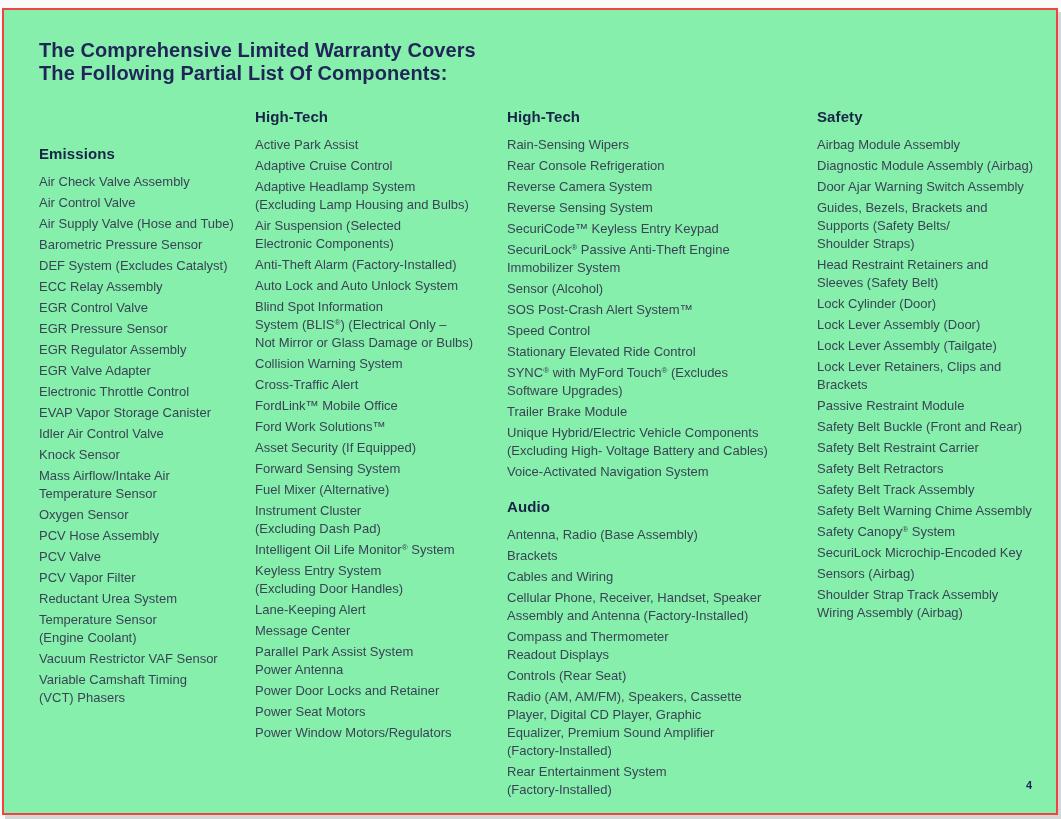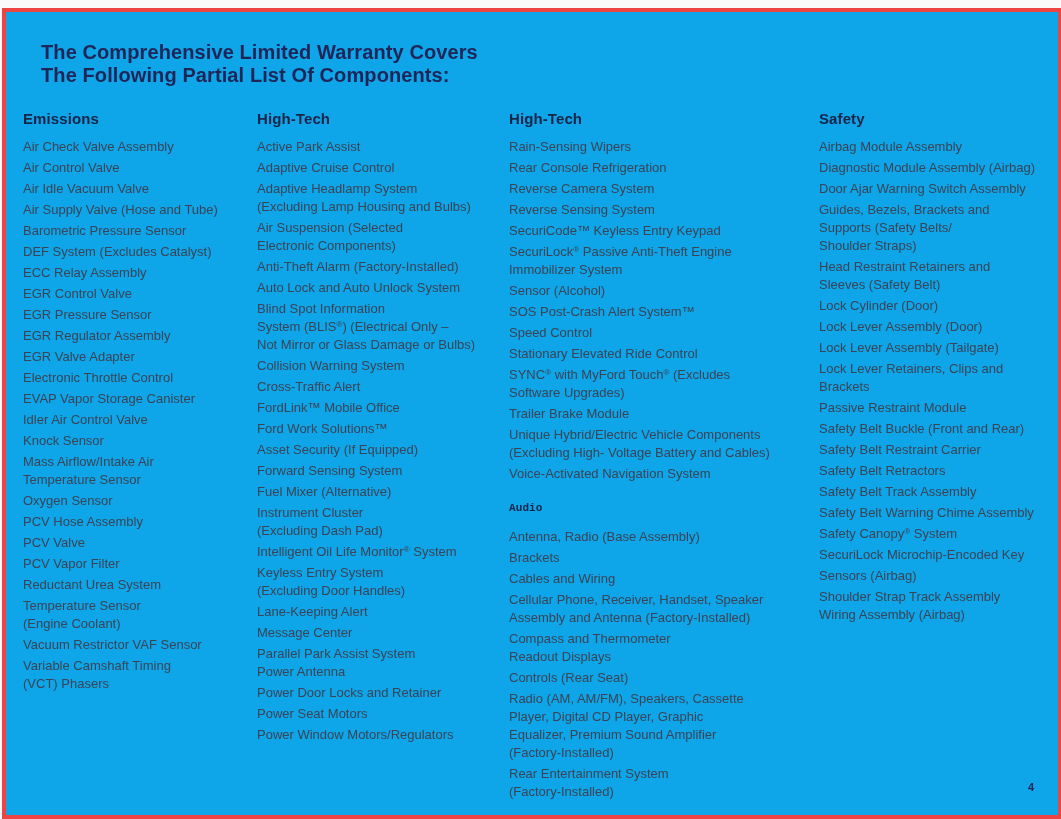--- a/index.html
+++ b/index.html
@@ -4,40 +4,40 @@
 <style>
   html,body{margin:0;padding:0;}
   body{
     width:1061px;height:819px;position:relative;
     background:#fafafa;
     font-family:"Liberation Sans",sans-serif;
     overflow:hidden;
   }
   .page{
     position:absolute;left:2px;top:8px;width:1052px;height:803px;
-    background:#0ea5e9;border:4px solid #ef4444;
+    background:#86efac;border:2px solid #ef4444;
     box-shadow:3px 4px 0 rgba(0,0,0,.14);
   }
   .title{
     position:absolute;left:35px;top:29px;
     font-size:20px;font-weight:700;color:#1f2557;
     line-height:23px;letter-spacing:.1px;
   }
   .col{position:absolute;top:97px;}
-  .col[data-col="0"]{left:17px;width:210px;}
+  .col[data-col="0"]{left:35px;width:210px;margin-top:37px;}
   .col[data-col="1"]{left:251px;width:248px;}
   .col[data-col="2"]{left:503px;width:286px;}
   .col[data-col="3"]{left:793px;width:255px;margin-left:20px;}
   .section{margin:0;}
   .section + .section{margin-top:16px;}
   .heading{
     margin:0 0 10px 0;font-size:15px;font-weight:700;
     color:#182448;line-height:19px;letter-spacing:.1px;
   }
-  .section[data-big-heading="true"] .heading{font-size:11px;font-family:Liberation Mono, monospace;}
+  .section[data-big-heading="true"] .heading{font-size:15px;}
   .item{margin:0 0 3px 0;color:#3a4455;font-size:13px;line-height:18px;}
   .item .line{white-space:nowrap;}
   sup.sym{font-size:8px;vertical-align:4px;line-height:0;}
   .page-number{
     position:absolute;left:1014px;top:769px;width:14px;text-align:right;
     font-size:11px;font-weight:700;color:#1f2557;
   }
 </style>
 </head>
 <body>
@@ -52,23 +52,20 @@
   <div class="col" data-col="0">
       <section class="section">
         <h2 class="heading">Emissions</h2>
         <div class="item">
           <div class="line">Air Check Valve Assembly</div>
         </div>
         <div class="item">
           <div class="line">Air Control Valve</div>
         </div>
         <div class="item">
-          <div class="line">Air Idle Vacuum Valve</div>
-        </div>
-        <div class="item">
           <div class="line">Air Supply Valve (Hose and Tube)</div>
         </div>
         <div class="item">
           <div class="line">Barometric Pressure Sensor</div>
         </div>
         <div class="item">
           <div class="line">DEF System (Excludes Catalyst)</div>
         </div>
         <div class="item">
           <div class="line">ECC Relay Assembly</div>

